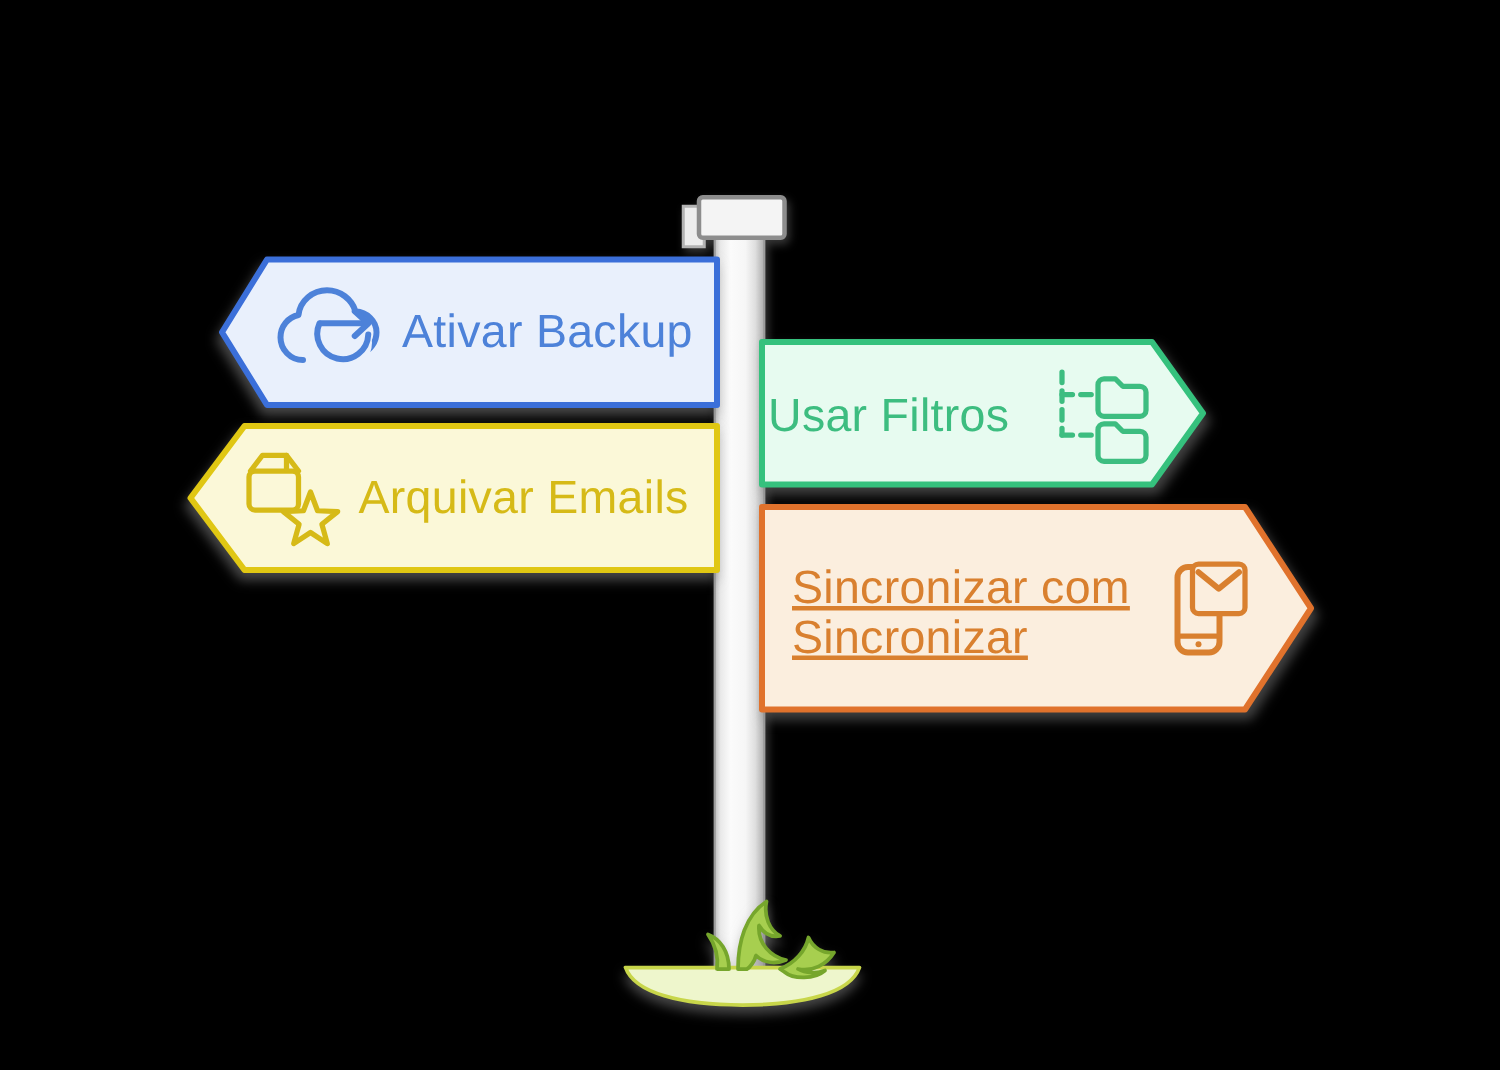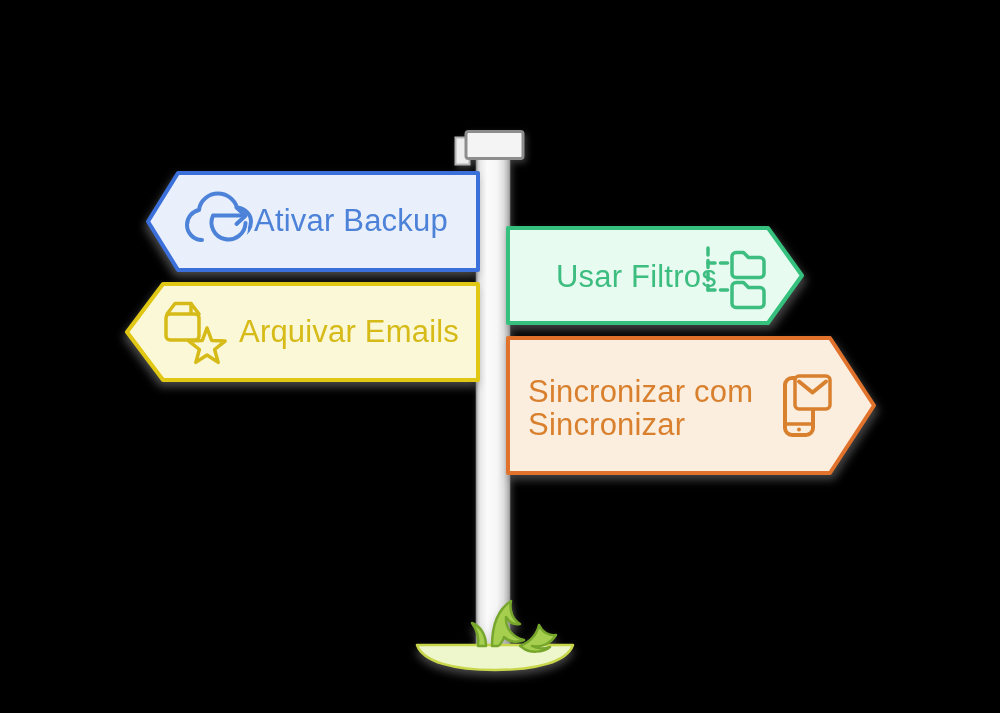--- a/index.html
+++ b/index.html
@@ -10,25 +10,25 @@
   .sign-shape.right{filter:drop-shadow(3px 5px 4px rgba(130,130,130,.5));}
   .post-g{filter:drop-shadow(2px 3px 3px rgba(120,120,120,.45));}
   .grass-g{filter:drop-shadow(0 5px 4px rgba(140,140,140,.5));}
   .sign-panel{fill:var(--fill);stroke:var(--border);stroke-width:4;stroke-linejoin:round;}
   .icon-stroke{fill:none;stroke:var(--text);stroke-width:4;stroke-linecap:round;stroke-linejoin:round;}
   .icon-stroke-thin{fill:none;stroke:var(--text);stroke-width:3.5;stroke-linecap:round;stroke-linejoin:round;}
   .icon-filled{fill:var(--fill);stroke:var(--text);stroke-width:3.5;stroke-linejoin:round;}
   .icon-mask{fill:var(--fill);stroke:none;}
   .lbl{position:absolute;font-size:31px;line-height:36px;font-weight:400;
        color:var(--text);white-space:nowrap;letter-spacing:.2px;}
-  .lbl-0{left:254px;top:203px;}
-  .lbl-1{left:556px;top:259px;}
+  .lbl-0{left:268px;top:203px;}
+  .lbl-1{left:512px;top:259px;}
   .lbl-2{left:239px;top:314px;}
   .lbl-3{left:528px;top:375px;line-height:33px;}
-  .lbl-3 span{display:block;}
+  .lbl-3 span{display:block;text-decoration:underline;}
 </style>
 </head>
 <body>
 
 <div class="stage">
 
   <svg class="art" viewBox="0 0 1000 713">
     <defs>
       <linearGradient id="postGrad" x1="0" y1="0" x2="1" y2="0">
         <stop offset="0" stop-color="#bdbdbd"></stop>

